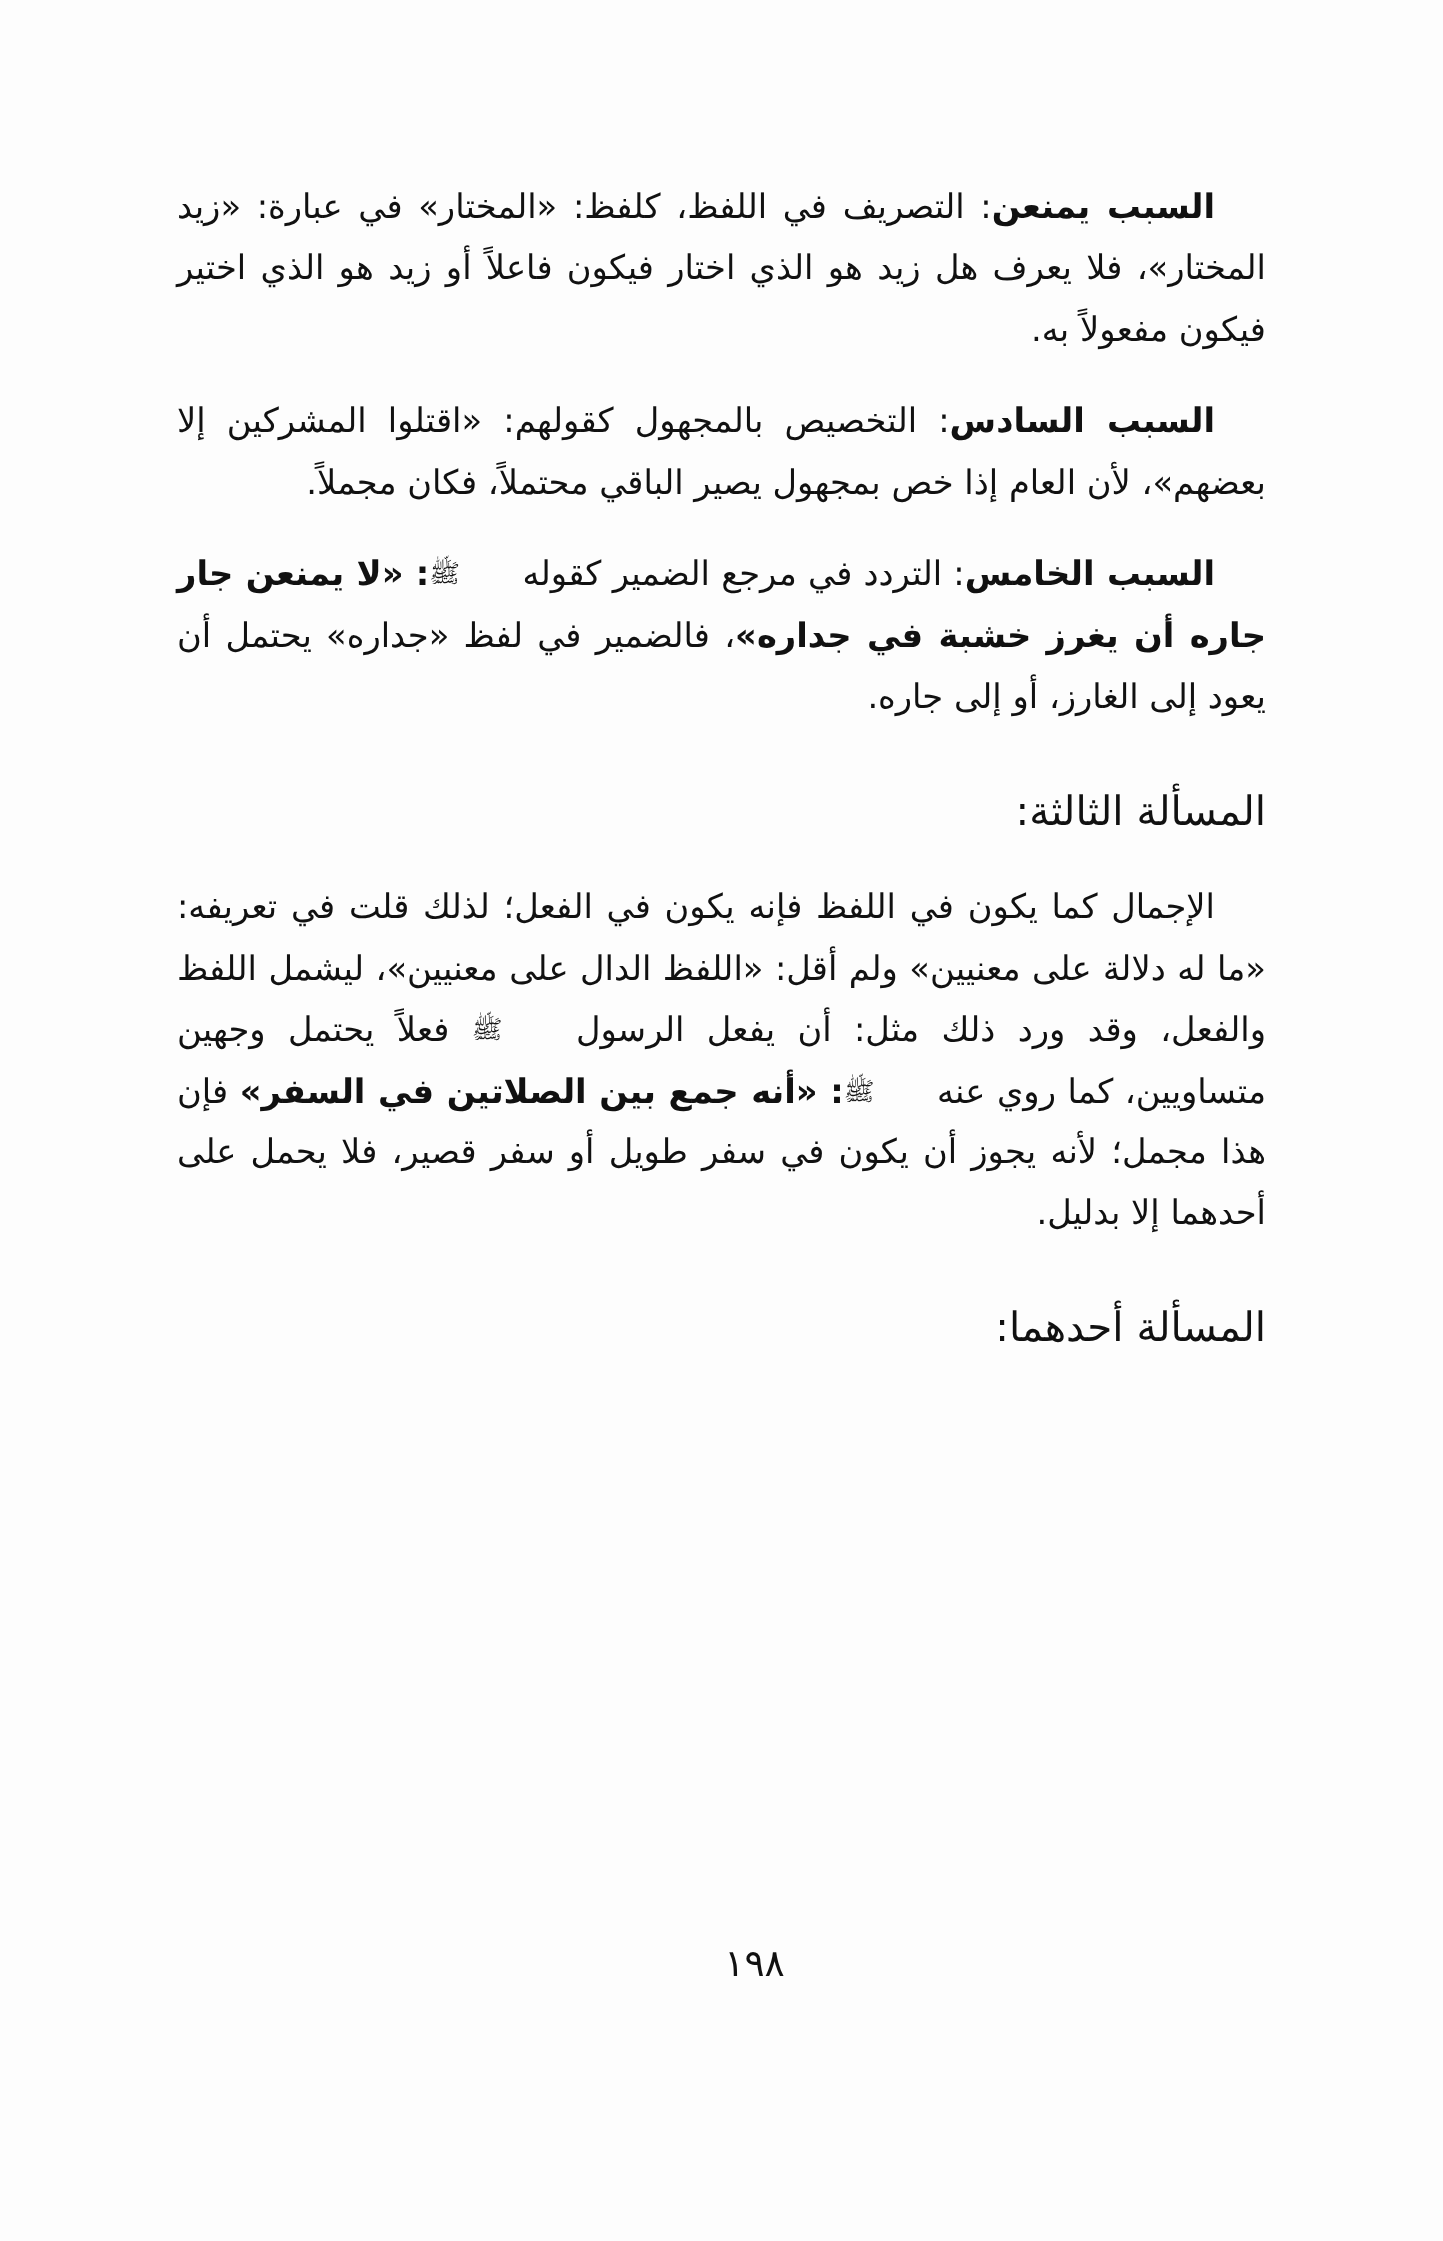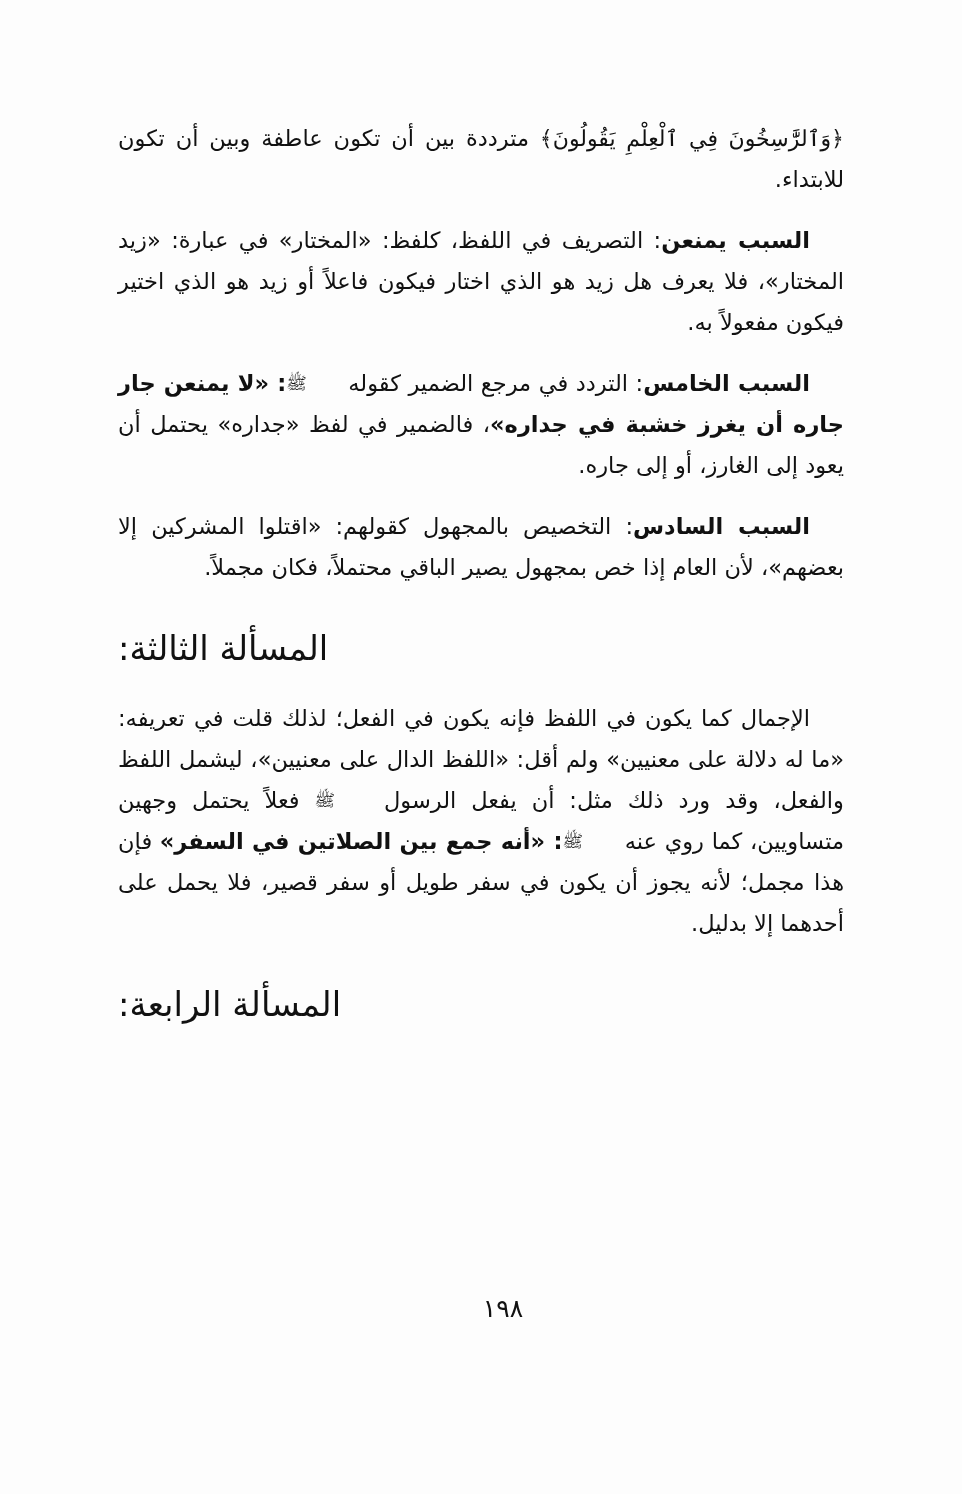--- a/index.html
+++ b/index.html
@@ -35,24 +35,24 @@
     line-height: 1.82;
     margin: 0 0 20px 0;
     text-align: justify;
     text-justify: inter-word;
     letter-spacing: 0px;
   }
   .para.indent {
     text-indent: 34px;
   }
   .heading {
-    font-size: 34px;
+    font-size: 27px;
     line-height: 1.6;
     margin: 30px 0 22px 0;
-    text-align: left;
+    text-align: right;
     font-weight: normal;
   }
   .bold {
     font-weight: bold;
   }
   .quran {
     font-family: "DejaVu Serif", "Liberation Serif", serif;
     font-size: 22px;
   }
   .sal {
@@ -71,31 +71,30 @@
     margin-left: 22px;
   }
   .gap-top { margin-top: 34px; }
 </style>
 </head>
 <body>
 
 <div class="page">
   <div class="content">
 
-    <p class="para"><span class="quran">﴿وَٱلرَّٰسِخُونَ فِي ٱلْعِلْمِ يَقُولُونَ﴾</span><span> مترددة بين أن تكون عاطفة وبين أن تكون للابتداء.</span></p>
 
     <p class="para indent"><span class="bold">السبب يمنعن</span><span>: التصريف في اللفظ، كلفظ: «المختار» في عبارة: «زيد المختار»، فلا يعرف هل زيد هو الذي اختار فيكون فاعلاً أو زيد هو الذي اختير فيكون مفعولاً به.</span></p>
 
+    <p class="para indent"><span class="bold">السبب السادس</span><span>: التخصيص بالمجهول كقولهم: «اقتلوا المشركين إلا بعضهم»، لأن العام إذا خص بمجهول يصير الباقي محتملاً، فكان مجملاً.</span></p>
+
     <p class="para indent"><span class="bold">السبب الخامس</span><span>: التردد في مرجع الضمير كقوله </span><span class="sal">ﷺ</span><span class="bold">: «لا يمنعن جار جاره أن يغرز خشبة في جداره»</span><span>، فالضمير في لفظ «جداره» يحتمل أن يعود إلى الغارز، أو إلى جاره.</span></p>
-
-    <p class="para indent"><span class="bold">السبب السادس</span><span>: التخصيص بالمجهول كقولهم: «اقتلوا المشركين إلا بعضهم»، لأن العام إذا خص بمجهول يصير الباقي محتملاً، فكان مجملاً.</span></p>
 
     <h2 class="heading gap-top">المسألة الثالثة:</h2>
 
     <p class="para indent"><span>الإجمال كما يكون في اللفظ فإنه يكون في الفعل؛ لذلك قلت في تعريفه: «ما له دلالة على معنيين» ولم أقل: «اللفظ الدال على معنيين»، ليشمل اللفظ والفعل، وقد ورد ذلك مثل: أن يفعل الرسول </span><span class="sal">ﷺ</span><span> فعلاً يحتمل وجهين متساويين، كما روي عنه </span><span class="sal">ﷺ</span><span class="bold">: «أنه جمع بين الصلاتين في السفر»</span><span> فإن هذا مجمل؛ لأنه يجوز أن يكون في سفر طويل أو سفر قصير، فلا يحمل على أحدهما إلا بدليل.</span></p>
 
-    <h2 class="heading gap-top">المسألة الرابعة:</h2>
+    <h2 class="heading gap-top">المسألة أحدهما:</h2>
 
 
   </div>
 
   <div class="page-number">١٩٨</div>
 </div>
 
 </body></html>

